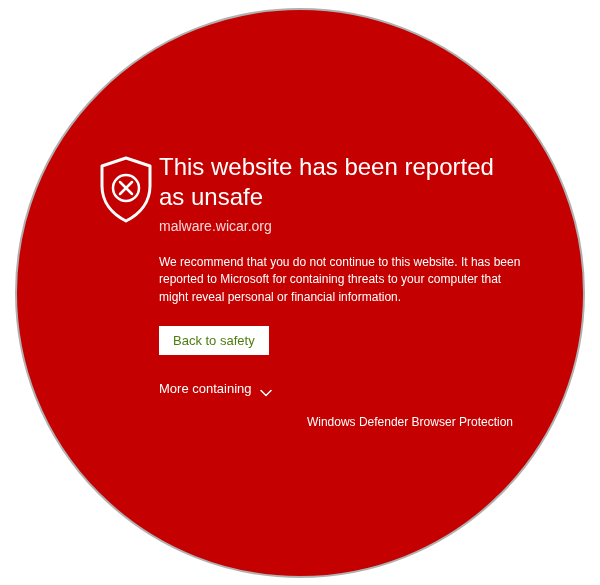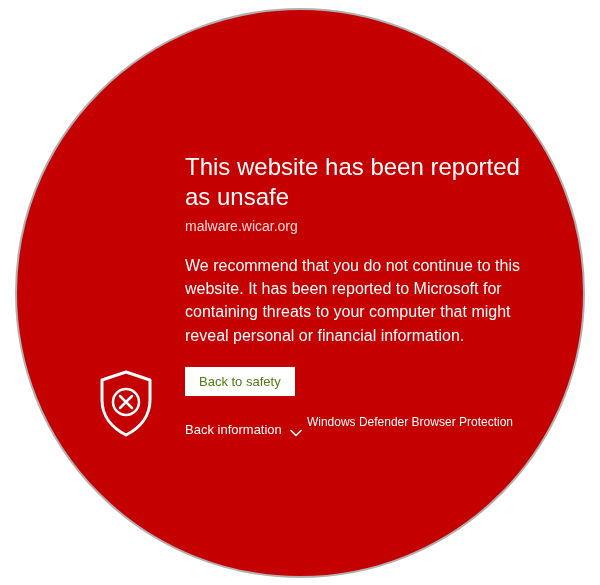--- a/index.html
+++ b/index.html
@@ -28,22 +28,22 @@
     }
     .content {
       position: absolute;
       top: 142px;
       left: 80px;
       right: 60px;
       color: #ffffff;
     }
     .header-row {
       display: flex;
-      align-items: flex-end;
-      gap: 30px;
+      align-items: flex-start;
+      gap: 4px;
     }
     .shield-icon {
       flex: 0 0 58px;
       width: 58px;
       height: 68px;
       margin-top: 4px;
     }
     .text-col {
       flex: 1;
     }
@@ -54,21 +54,21 @@
       color: #ffffff;
       margin-bottom: 6px;
     }
     .hostname {
       font-size: 14px;
       font-weight: 400;
       color: rgba(255,255,255,0.85);
       margin-bottom: 16px;
     }
     .description {
-      font-size: 16px;
+      font-size: 12px;
       font-weight: 400;
       line-height: 1.45;
       color: #ffffff;
       margin-bottom: 20px;
       max-width: 370px;
       margin-top: 20px;
     }
     .back-button {
       display: inline-block;
       background: #ffffff;
@@ -116,21 +116,21 @@
           <line x1="35" y1="26" x2="23" y2="38" stroke="#ffffff" stroke-width="2.5" stroke-linecap="round"></line>
         </svg>
       </div>
       <div class="text-col">
         <h1 class="title">This website has been reported as unsafe</h1>
         <div class="hostname">malware.wicar.org</div>
         <div class="description">We recommend that you do not continue to this website. It has been reported to Microsoft for containing threats to your computer that might reveal personal or financial information.</div>
         <button class="back-button">Back to safety</button>
         <div>
           <div class="more-info">
-            <span>Back information</span>
+            <span>More containing</span>
             <span class="chevron">
               <svg viewBox="0 0 12 8" width="12" height="8">
                 <polyline points="1,1.5 6,6.5 11,1.5" fill="none" stroke="#ffffff" stroke-width="1.5" stroke-linecap="round" stroke-linejoin="round"></polyline>
               </svg>
             </span>
           </div>
         </div>
       </div>
     </div>
   </div>

